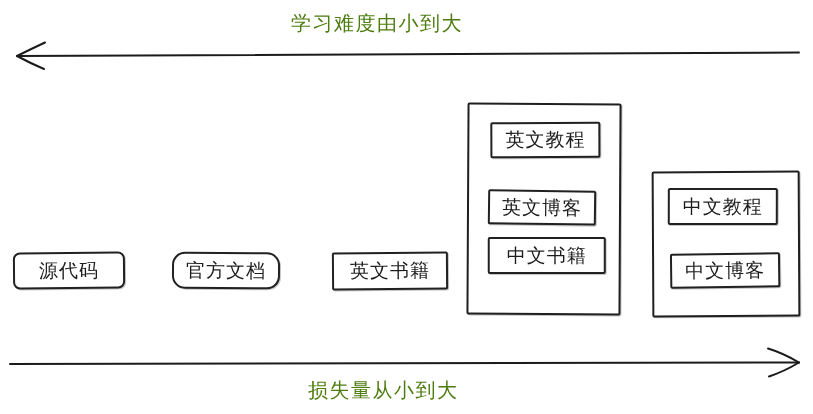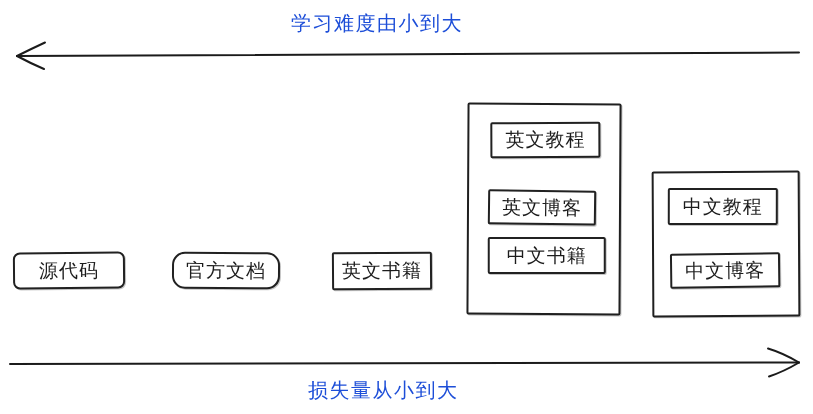--- a/index.html
+++ b/index.html
@@ -9,21 +9,21 @@
     height: 414px;
     background: #ffffff;
     font-family: "Liberation Sans", sans-serif;
     color: #1c1c1c;
     overflow: hidden;
   }
   .axis-label {
     position: absolute;
     font-size: 20px;
     letter-spacing: 1.5px;
-    color: #1d4ed8;
+    color: #4d7c0f;
     white-space: nowrap;
   }
   .axis-label.top  { left: 291px; top: 10px; }
   .axis-label.bottom { left: 308px; top: 377px; }
   .arrow-svg { position: absolute; left: 0; overflow: visible; }
   .arrow-svg path {
     fill: none;
     stroke: #1b1b1b;
     stroke-width: 2;
     stroke-linecap: round;
@@ -65,21 +65,21 @@
   </svg>
 
   <div class="sketch-box" style="left:13px; top:252px; width:112px; height:37px; transform:rotate(-0.5deg);border-radius:7px;">
     <span>源代码</span>
   </div>
 
   <div class="sketch-box" style="left:172px; top:252px; width:108px; height:37px; transform:rotate(0.4deg);border-radius:13px;">
     <span>官方文档</span>
   </div>
 
-  <div class="sketch-box" style="left:332px; top:252px; width:100px; height:38px; transform:rotate(-0.4deg);">
+  <div class="sketch-box" style="left:332px; top:252px; width:116px; height:38px; transform:rotate(-0.4deg);">
     <span>英文书籍</span>
   </div>
 
   <div class="group-box" style="left:467px; top:103px; width:154px; height:212px; transform:rotate(0.3deg);">
     <div class="sketch-box" style="left:21px; top:17px; width:110px; height:36px; transform:rotate(-0.5deg);">
       <span>英文教程</span>
     </div>
     <div class="sketch-box" style="left:19px; top:85px; width:108px; height:35px; transform:rotate(0.4deg);">
       <span>英文博客</span>
     </div>

